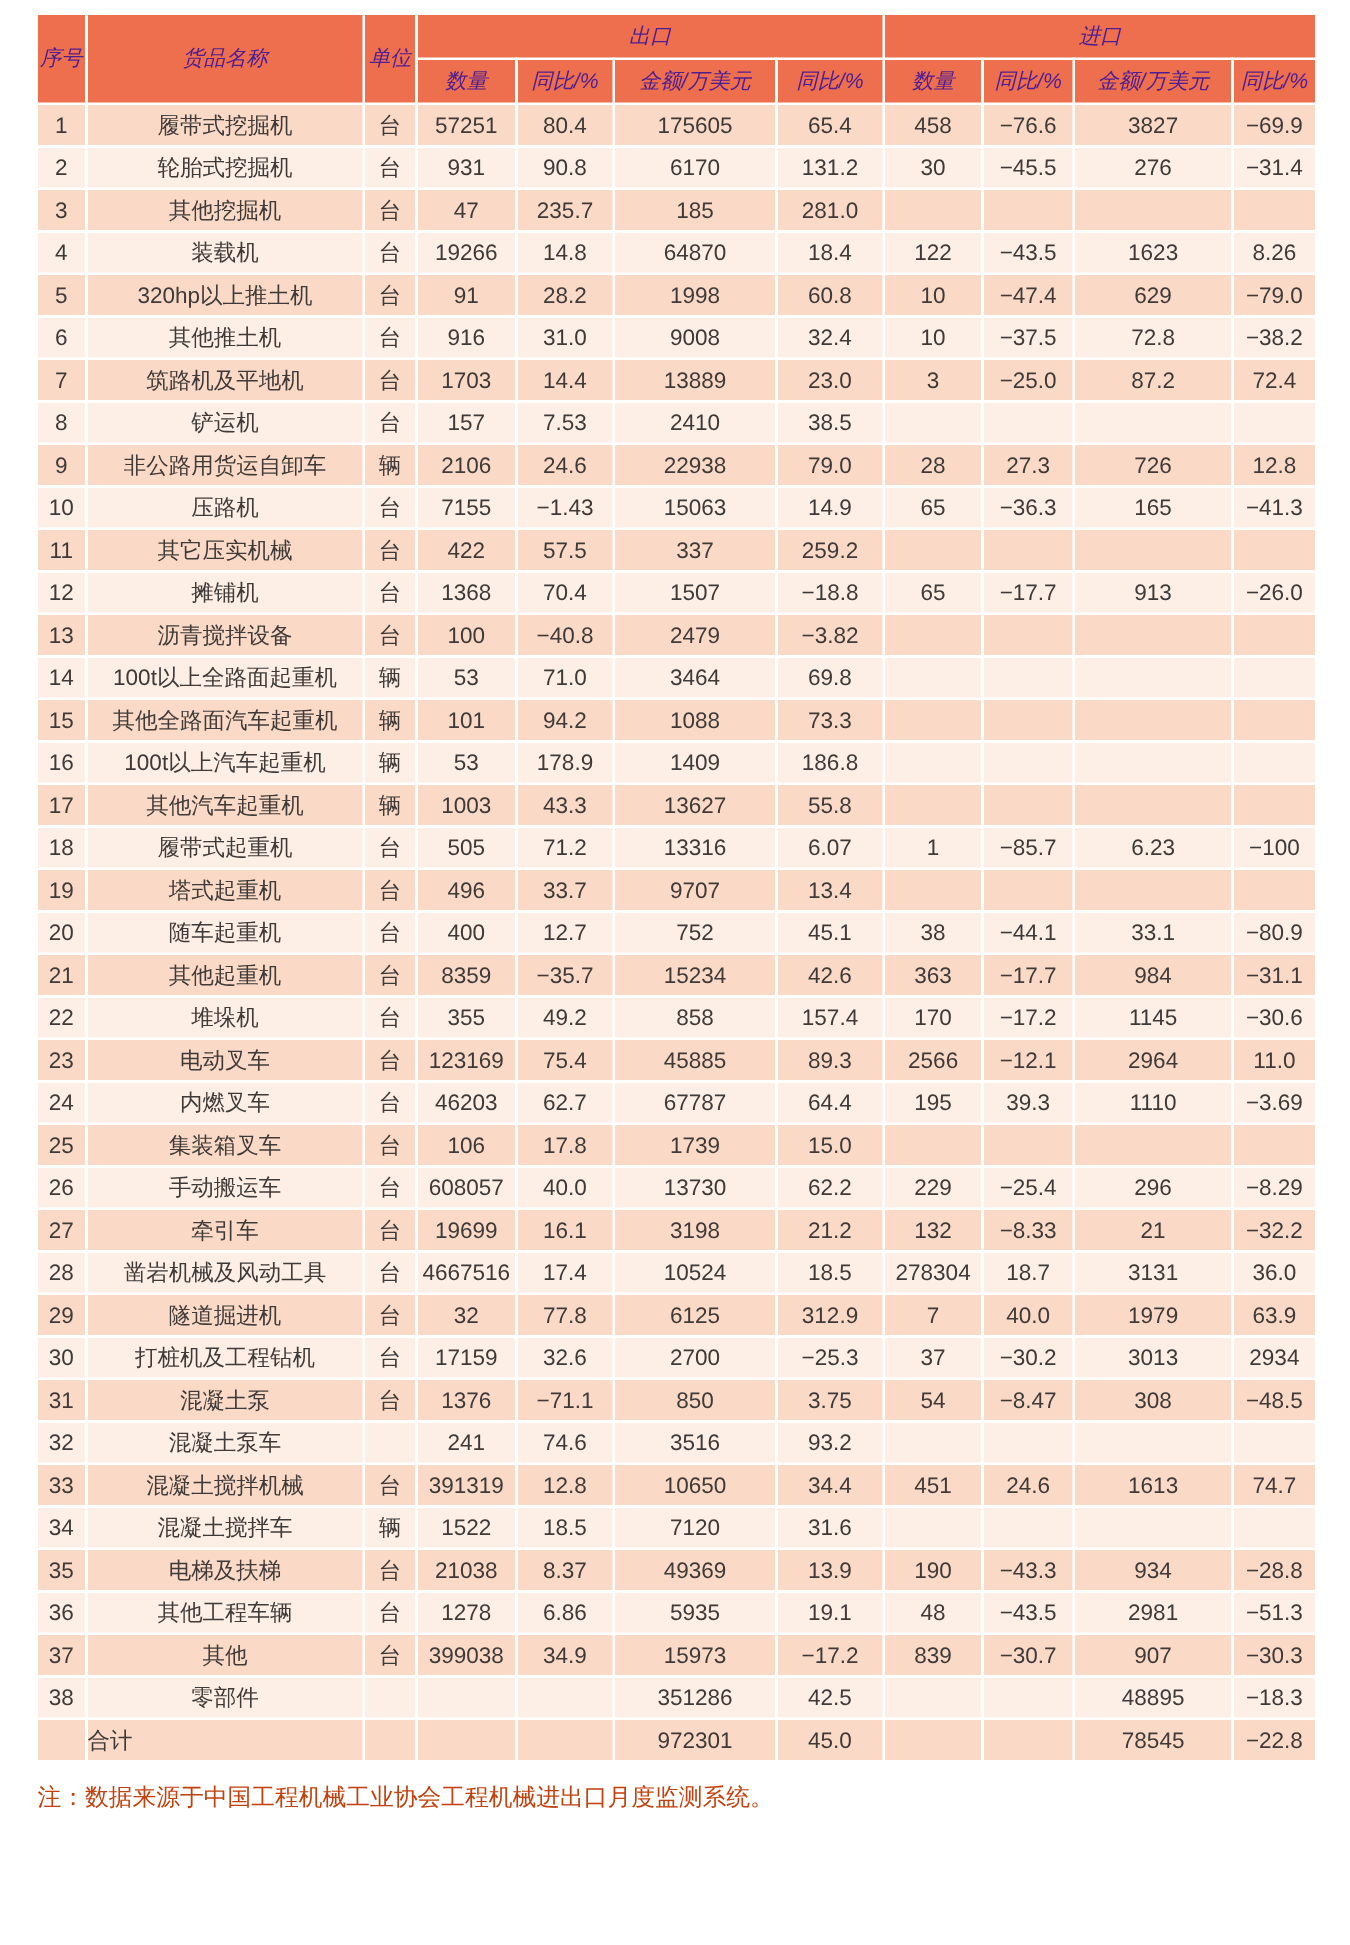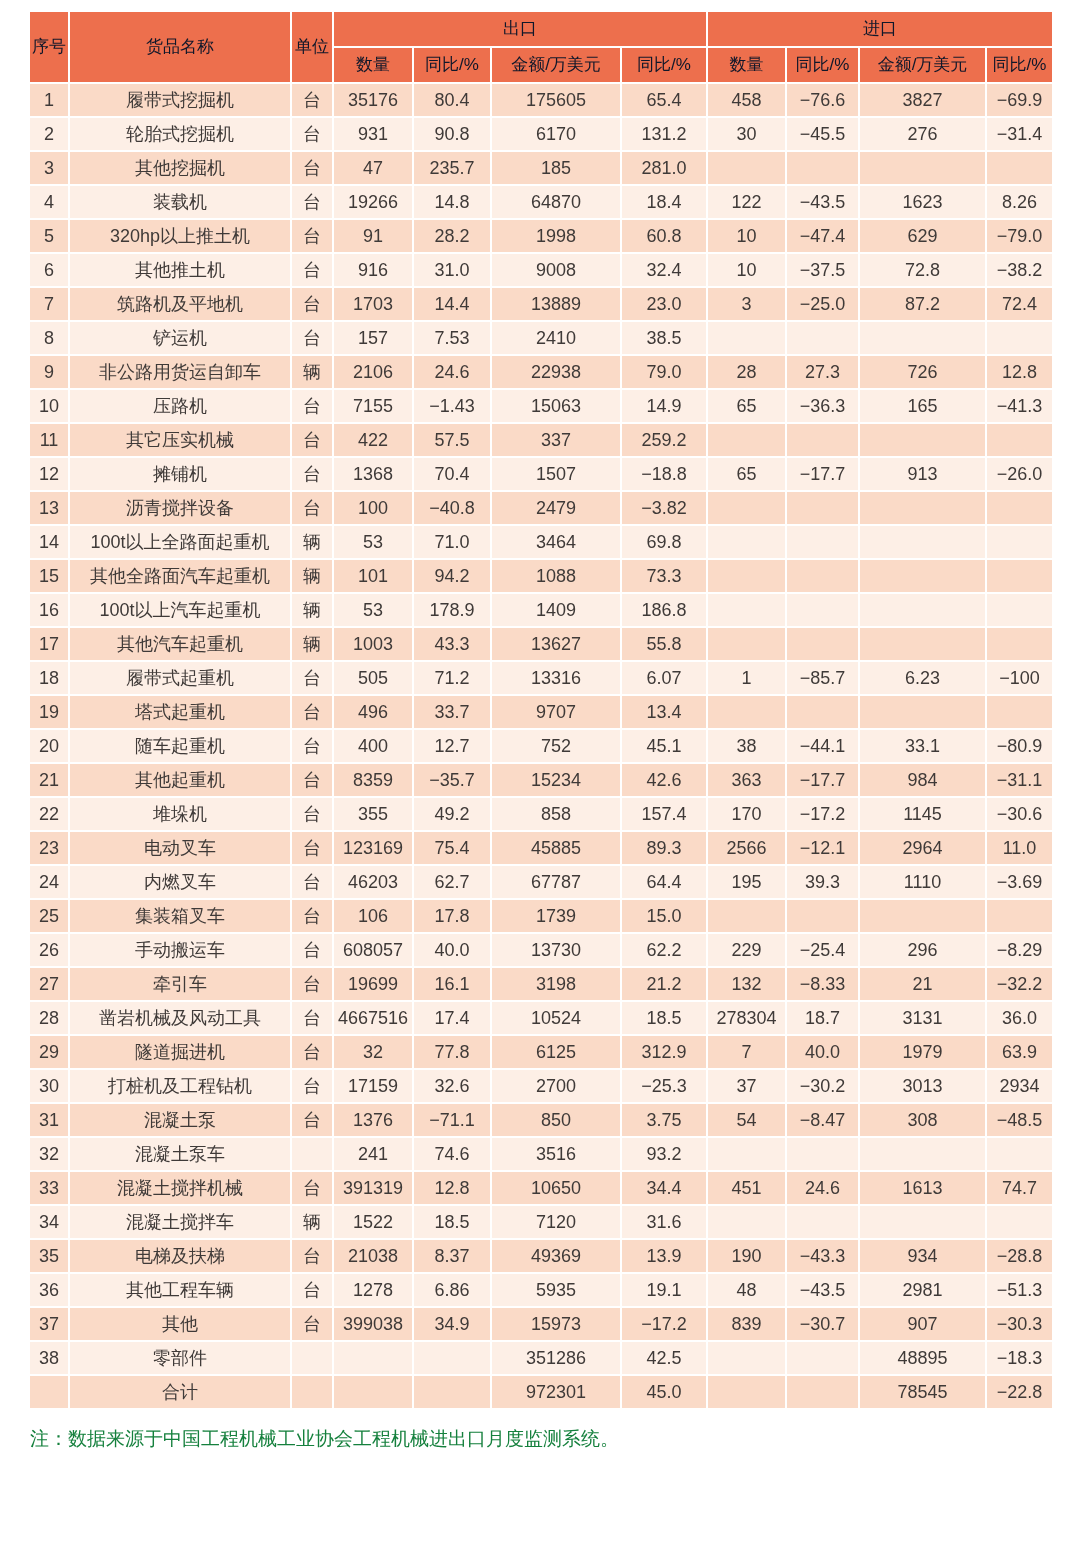--- a/index.html
+++ b/index.html
@@ -24,40 +24,41 @@
   table.trade th, table.trade td{
     border:2px solid #ffffff;
     padding:0;
     text-align:center;
     vertical-align:middle;
     font-weight:normal;
     overflow:hidden;
   }
   thead th{
     background:var(--header-bg);
-    color:#0f172a;
+    color:#4c1d95;
     font-size:17px;
     height:36px;
     line-height:1.2;
+    font-style:italic;
   }
   th.wrap2{word-break:break-all;line-height:1.35;}
   tbody td{
     height:34px;
     font-size:18px;
     color:var(--ink);
   }
   tr.dark td{background:var(--row-dark);}
   tr.light td{background:var(--row-light);}
   td.name{text-align:left;padding-left:14px;}
   tr.total td{background:var(--row-dark);}
-  tr.total td.name{text-align:center;padding-left:0;}
+  tr.total td.name{text-align:left;padding-left:0;}
   .note{
     margin:16px 2px 0 2px;
     font-size:19px;
-    color:#15803d;
+    color:#c2410c;
     line-height:1.4;
   }
 </style>
 </head>
 <body>
 
 <div class="page">
   <table class="trade">
     <colgroup>
       <col style="width:40px">
@@ -89,21 +90,21 @@
         <th>同比/%</th>
         <th>金额/万美元</th>
         <th>同比/%</th>
       </tr>
     </thead>
     <tbody>
         <tr class="dark">
           <td>1</td>
           <td class="name">履带式挖掘机</td>
           <td>台</td>
-          <td>35176</td>
+          <td>57251</td>
           <td>80.4</td>
           <td>175605</td>
           <td>65.4</td>
           <td>458</td>
           <td>−76.6</td>
           <td>3827</td>
           <td>−69.9</td>
         </tr>
         <tr class="light">
           <td>2</td>

